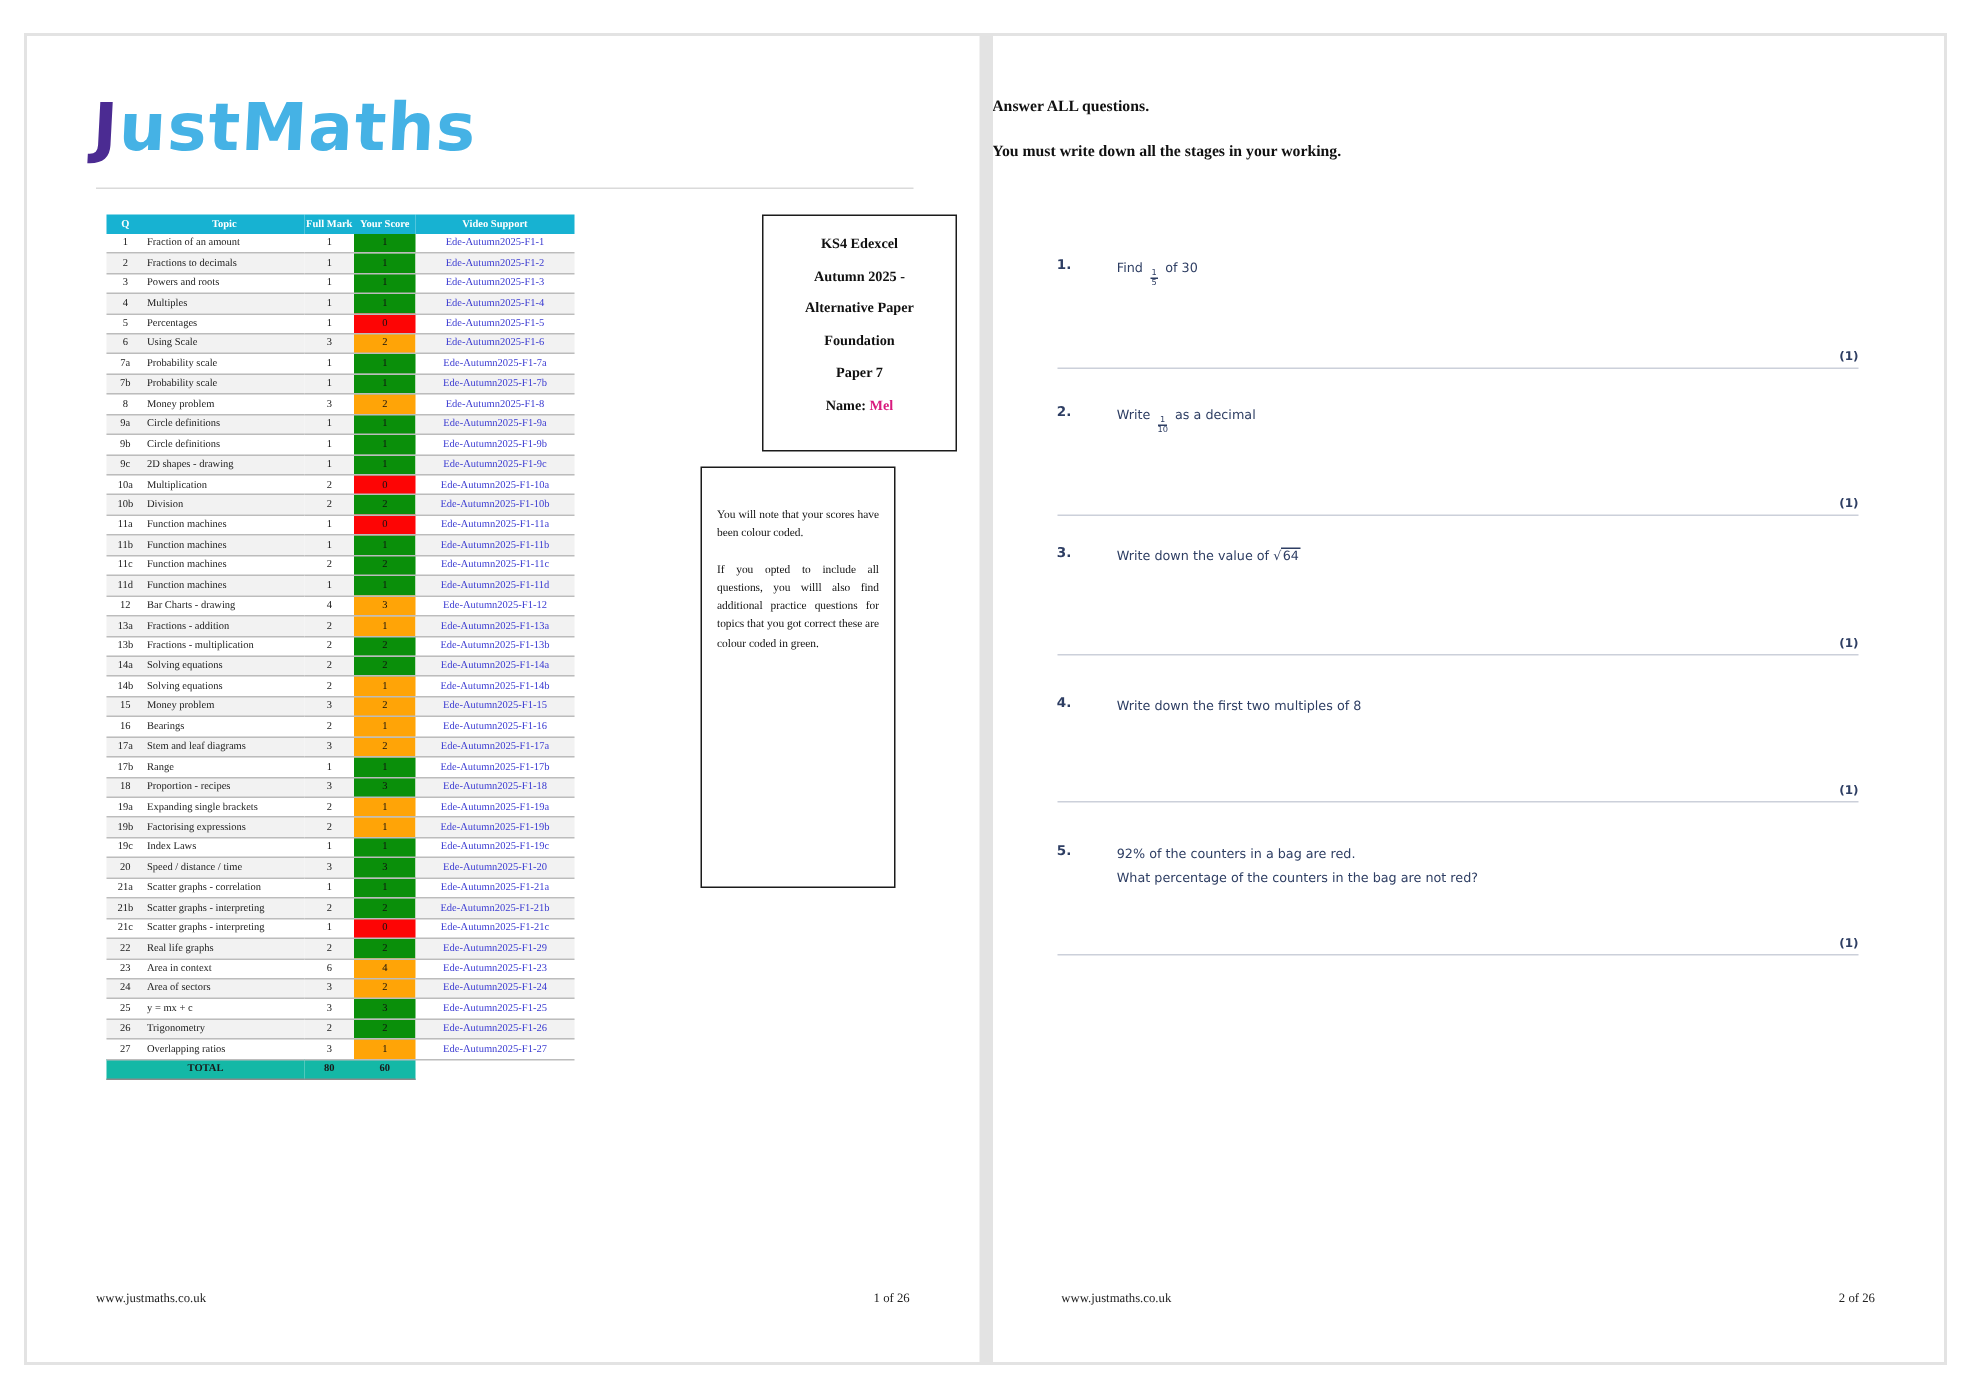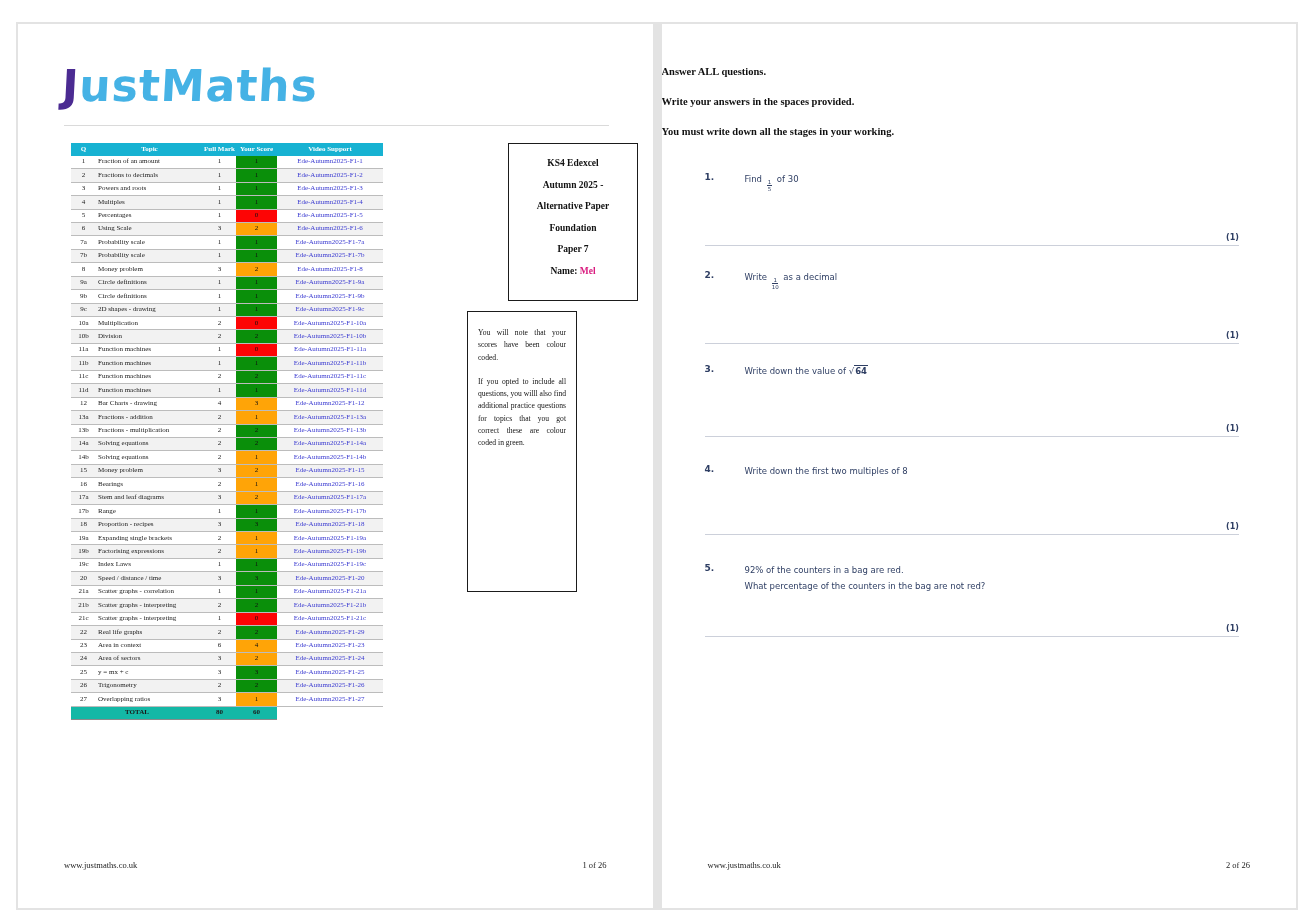--- a/index.html
+++ b/index.html
@@ -29,23 +29,23 @@
   tr.total-row td{font-weight:bold;background:#14b8a6;border-bottom:1.5px solid #8a8a8a;}
   tr.total-row td.total-label{text-align:center;}
   tr.total-row td.novideo{background:transparent;border-bottom:none;font-weight:normal;}
 
   .title-box{position:absolute;left:449px;top:119px;width:130px;height:158px;
         border:1.5px solid #1b1b1b;font-family:"Liberation Serif",serif;font-weight:bold;
         font-size:9.5px;text-align:center;padding-top:14px;color:#111;margin-left:41px;}
   .title-box div{margin-bottom:11.5px;}
   .name-value{color:var(--c-pink);}
 
-  .info-box{position:absolute;left:449px;top:287px;width:110px;height:281px;
+  .info-box{position:absolute;left:449px;top:287px;width:130px;height:281px;
         border:1px solid #1b1b1b;font-family:"Liberation Serif",serif;font-size:7.6px;
-        line-height:1.62;text-align:justify;padding:15px 10px;color:#111;}
+        line-height:1.62;text-align:justify;padding:25px 10px;color:#111;}
   .info-box p{margin:0 0 12px 0;}
 
   .page-footer{position:absolute;left:46px;right:46px;bottom:38px;display:flex;
         justify-content:space-between;font-family:"Liberation Serif",serif;font-size:8.5px;color:#222;}
 
   
   .instructions{position:absolute;left:0;right:0;top:42px;text-align:left;
         font-family:"Liberation Serif",serif;font-weight:bold;font-size:10.5px;color:#111;}
   .instructions div{margin-bottom:19px;}
 
@@ -53,21 +53,21 @@
         font-size:8.5px;color:var(--c-navy);}
   .q-head{display:flex;}
   .q-num{width:40px;font-weight:bold;font-size:9px;flex:none;}
   .q-text{line-height:1.85;}
   .q-mark{text-align:right;font-weight:bold;font-size:8px;}
   .q-line{border-bottom:1px solid #ccd0da;margin-top:3px;}
 
   .frac{display:inline-flex;flex-direction:column;align-items:center;vertical-align:-2px;
         font-size:5.5px;line-height:1.15;margin:0 2px;}
   .frac .num{border-bottom:0.8px solid currentColor;padding:0 1px;}
-  .sqrt-num{border-top:1px solid currentColor;padding:0 1px;font-weight:bold;}
+  .sqrt-num{border-top:1px solid currentColor;padding:0 1px;}
 </style>
 </head>
 <body>
 
 <div class="viewer">
 
   <div class="page">
     <div class="logo">
       <span class="logo-j">J</span><span class="logo-rest">ustMaths</span>
     </div>
@@ -403,21 +403,20 @@
 
     <div class="page-footer">
       <span>www.justmaths.co.uk</span>
       <span>1 of 26</span>
     </div>
   </div>
 
   <div class="page">
     <div class="instructions">
       <div>Answer ALL questions.</div>
-      <div>Write your answers in the spaces provided.</div>
       <div>You must write down all the stages in your working.</div>
     </div>
     <div id="questions">
         <div class="question" style="top: 148px;">
           <div class="q-head">
             <span class="q-num">1.</span>
             <span class="q-text">Find <span class="frac">
                 <span class="num">1</span>
                 <span class="den">5</span>
               </span> of 30</span>

